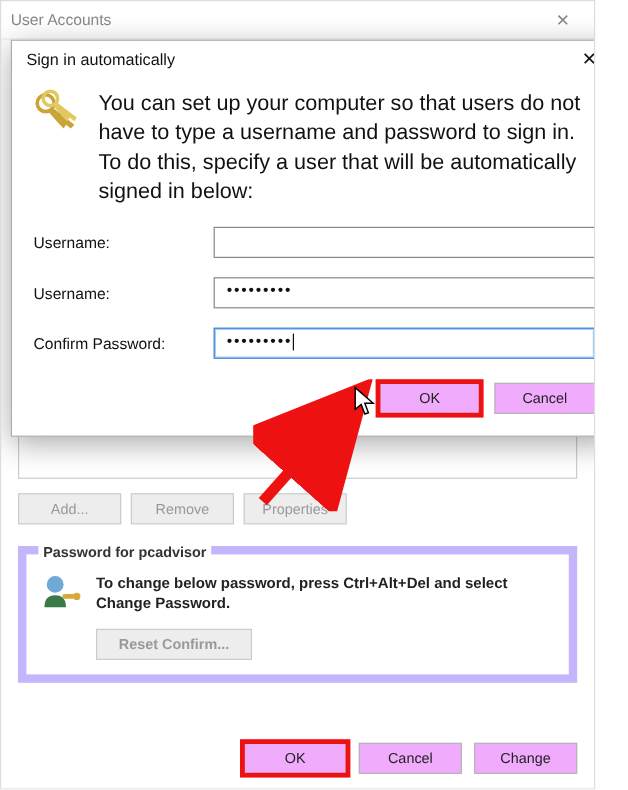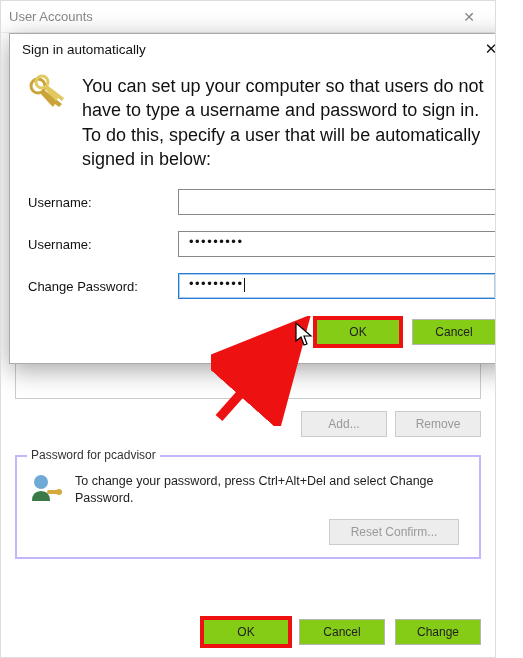--- a/index.html
+++ b/index.html
@@ -16,33 +16,34 @@
   .close-x { width: 40px; text-align: center; font-size: 14px; color: #888; }
 
   .back-panel {
     position: absolute; left: 14px; right: 14px; top: 40px; bottom: 70px;
   }
   .users-box {
     border: 1px solid #ccc; background: #fff;
     height: 58px; width: 100%;
   }
   .btn-row {
-    display: flex; justify-content: flex-end; gap: 8px; margin-top: 12px;
+    display: flex; gap: 8px; margin-top: 12px;
   }
   .btn, .btn-disabled {
     min-width: 86px; height: 26px; font-size: 12px;
-    border: 1px solid #b5b5b5; background: #84cc16;
+    border: 1px solid #b5b5b5; background: #f0abfc;
     display: inline-flex; align-items: center; justify-content: center;
     padding: 0 12px; color: #222;
   }
   .btn-disabled { color: #999; background: #ededed; border-color: #ccc; }
 
   .group {
-    border: 2px solid #c4b5fd; margin-top: 18px; padding: 16px 20px 12px 12px;
+    border: 7px solid #c4b5fd; margin-top: 18px; padding: 16px 20px 12px 12px;
     position: relative;
+    font-weight: bold;
   }
   .group-title {
     position: absolute; top: -9px; left: 10px; background: #fff;
     padding: 0 4px; font-size: 12px; color: #333;
   }
   .group-body { display: flex; gap: 12px; align-items: flex-start; }
   .avatar { width: 34px; height: 30px; flex: none; }
   .group-text { font-size: 12.5px; color: #222; line-height: 1.35; }
 
   .bottom-bar {
@@ -104,33 +105,34 @@
     <span>User Accounts</span>
     <span class="close-x">✕</span>
   </div>
 
   <div class="back-panel">
     <div style="height:300px"></div>
     <div class="users-box"></div>
     <div class="btn-row">
       <div class="btn-disabled">Add...</div>
       <div class="btn-disabled">Remove</div>
+      <div class="btn-disabled">Properties</div>
     </div>
 
     <div class="group">
       <div class="group-title">Password for pcadvisor</div>
       <div class="group-body">
         <svg class="avatar" viewBox="0 0 34 30">
           <circle cx="12" cy="9" r="7" fill="#6fa9d6"></circle>
           <path d="M3 28 Q3 18 12 18 Q21 18 21 28 Z" fill="#3a7a46"></path>
           <rect x="18" y="17" width="14" height="4" rx="2" fill="#d7a83b"></rect>
           <circle cx="30" cy="19" r="3" fill="#d7a83b"></circle>
         </svg>
         <div style="flex:1">
-          <div class="group-text">To change your password, press Ctrl+Alt+Del and select Change Password.</div>
+          <div class="group-text">To change below password, press Ctrl+Alt+Del and select Change Password.</div>
           <div class="btn-row">
             <div class="btn-disabled" style="min-width:130px">Reset Confirm...</div>
           </div>
         </div>
       </div>
     </div>
   </div>
 
   <div class="bottom-bar">
     <div class="btn red-frame">OK</div>
@@ -156,21 +158,21 @@
 
       <div class="form-row">
         <div class="form-label">Username:</div>
         <input class="form-input" value="" style="">
       </div>
       <div class="form-row">
         <div class="form-label">Username:</div>
         <div class="form-input"><span>•••••••••</span></div>
       </div>
       <div class="form-row">
-        <div class="form-label">Change Password:</div>
+        <div class="form-label">Confirm Password:</div>
         <div class="form-input focus"><span>•••••••••</span><span class="caret"></span></div>
       </div>
 
       <div class="modal-buttons">
         <div class="btn red-frame" style="min-width:84px">OK</div>
         <div class="btn" style="min-width:84px">Cancel</div>
       </div>
     </div>
   </div>
 

